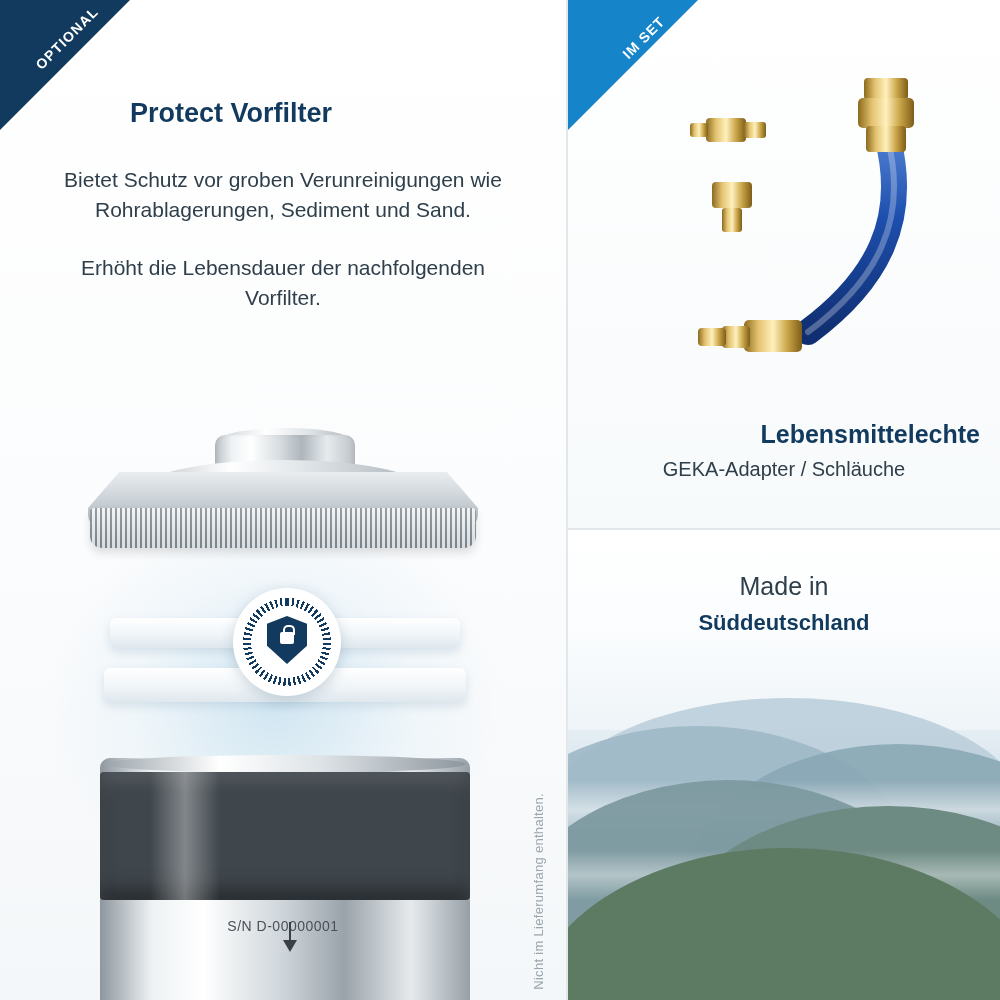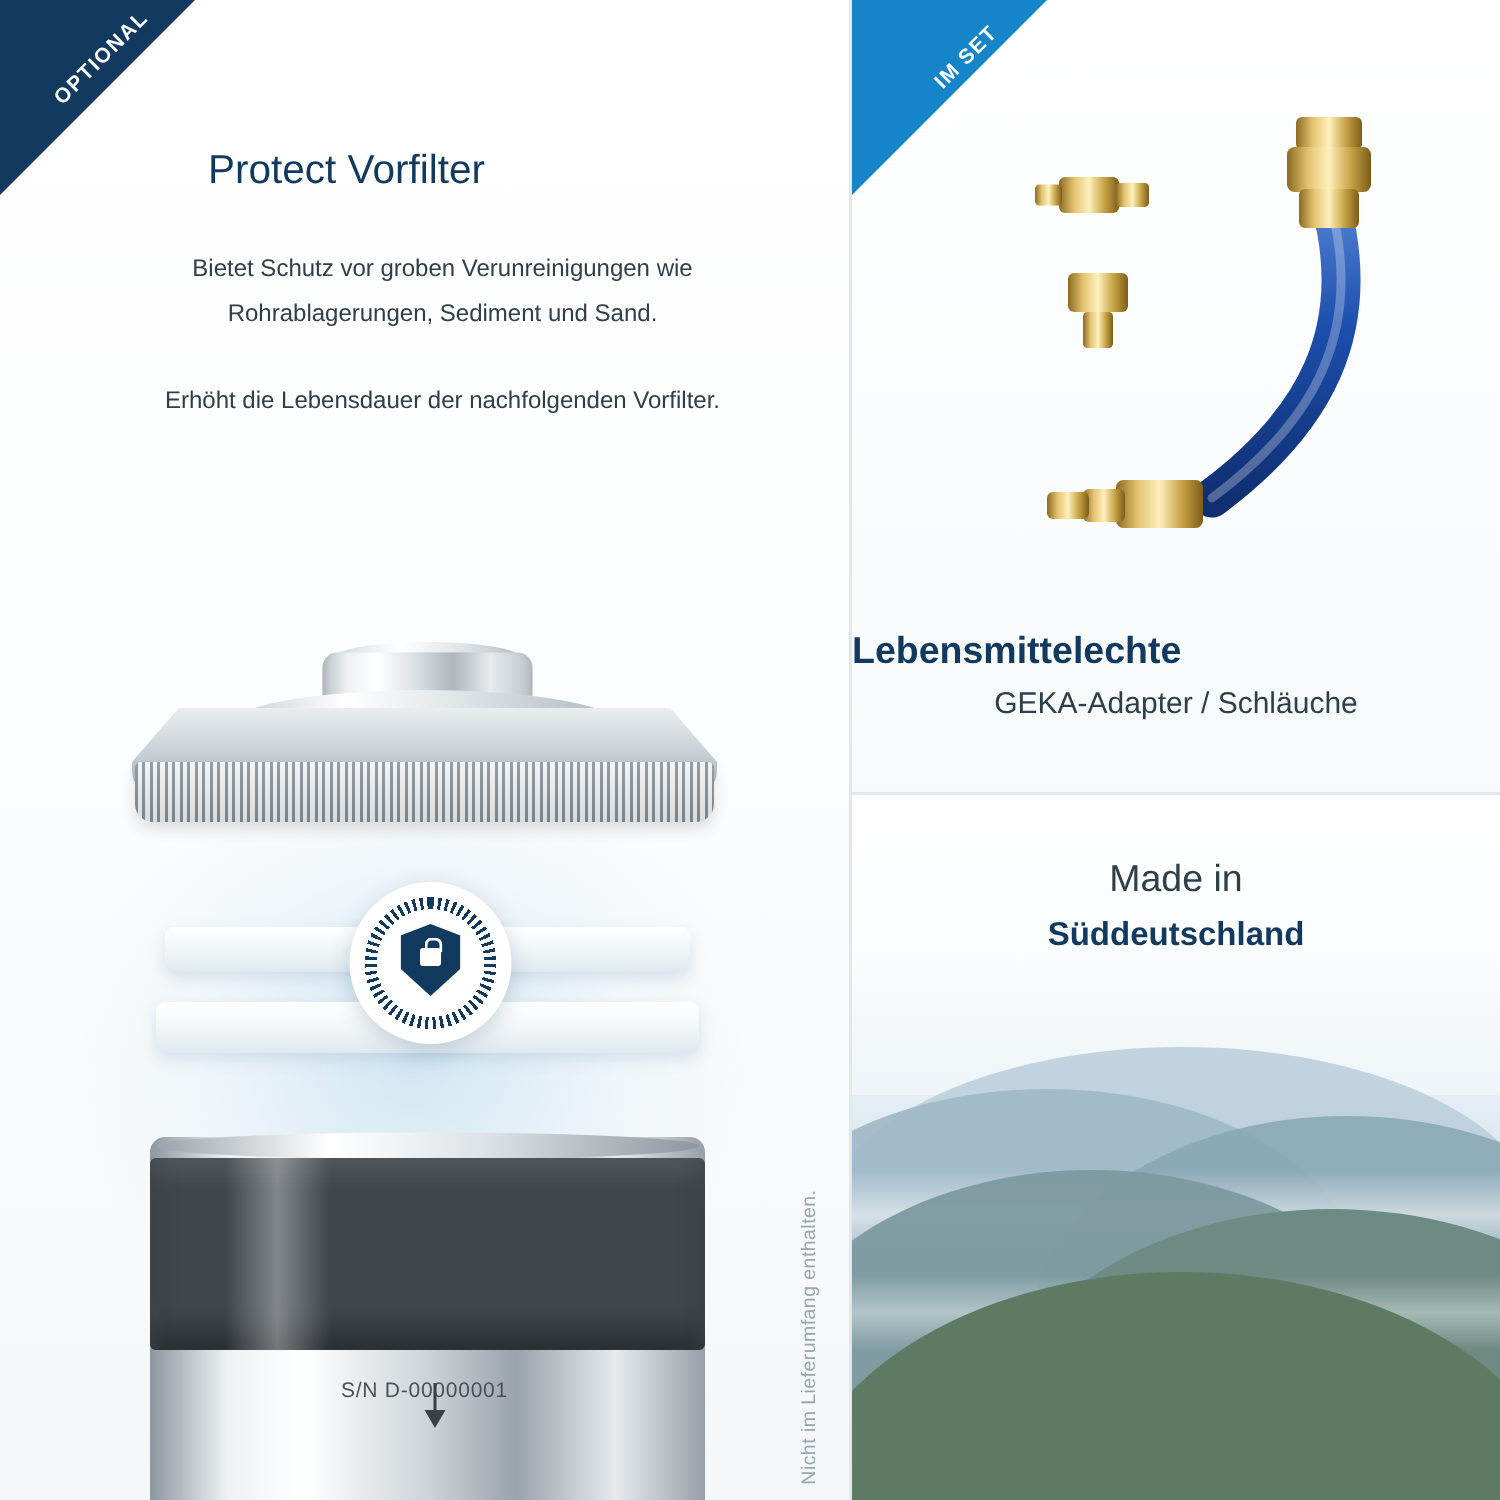--- a/index.html
+++ b/index.html
@@ -58,31 +58,30 @@
     text-align: center;
   }
 
   .left-title {
     position: absolute;
     left: 0; top: 98px;
     width: 462px;
     text-align: center;
     color: #123a5e;
     font-size: 27px;
-    font-weight: normal;
+    font-weight: bold;
   }
   .left-body {
     position: absolute;
     left: 60px; top: 165px;
     width: 446px;
     text-align: center;
     color: #2e3e4a;
-    font-size: 16px;
+    font-size: 21px;
     line-height: 30px;
-    margin-left: 12px;
   }
   .left-body p { margin: 0; }
   .left-body p + p { margin-top: 28px; }
 
   
   .vertical-note {
     position: absolute;
     right: 20px;
     bottom: 10px;
     color: #9aa6ae;
@@ -322,21 +321,21 @@
   .hose-svg {
     position: absolute;
     left: 110px; top: 70px;
     width: 320px; height: 340px;
   }
 
   .rt-title {
     position: absolute;
     left: 0; top: 420px;
     width: 412px;
-    text-align: left;
+    text-align: right;
     color: #123a5e;
     font-size: 25px;
     font-weight: bold;
   }
   .rt-sub {
     position: absolute;
     left: 0; top: 458px;
     width: 432px;
     text-align: center;
     color: #2e3e4a;

